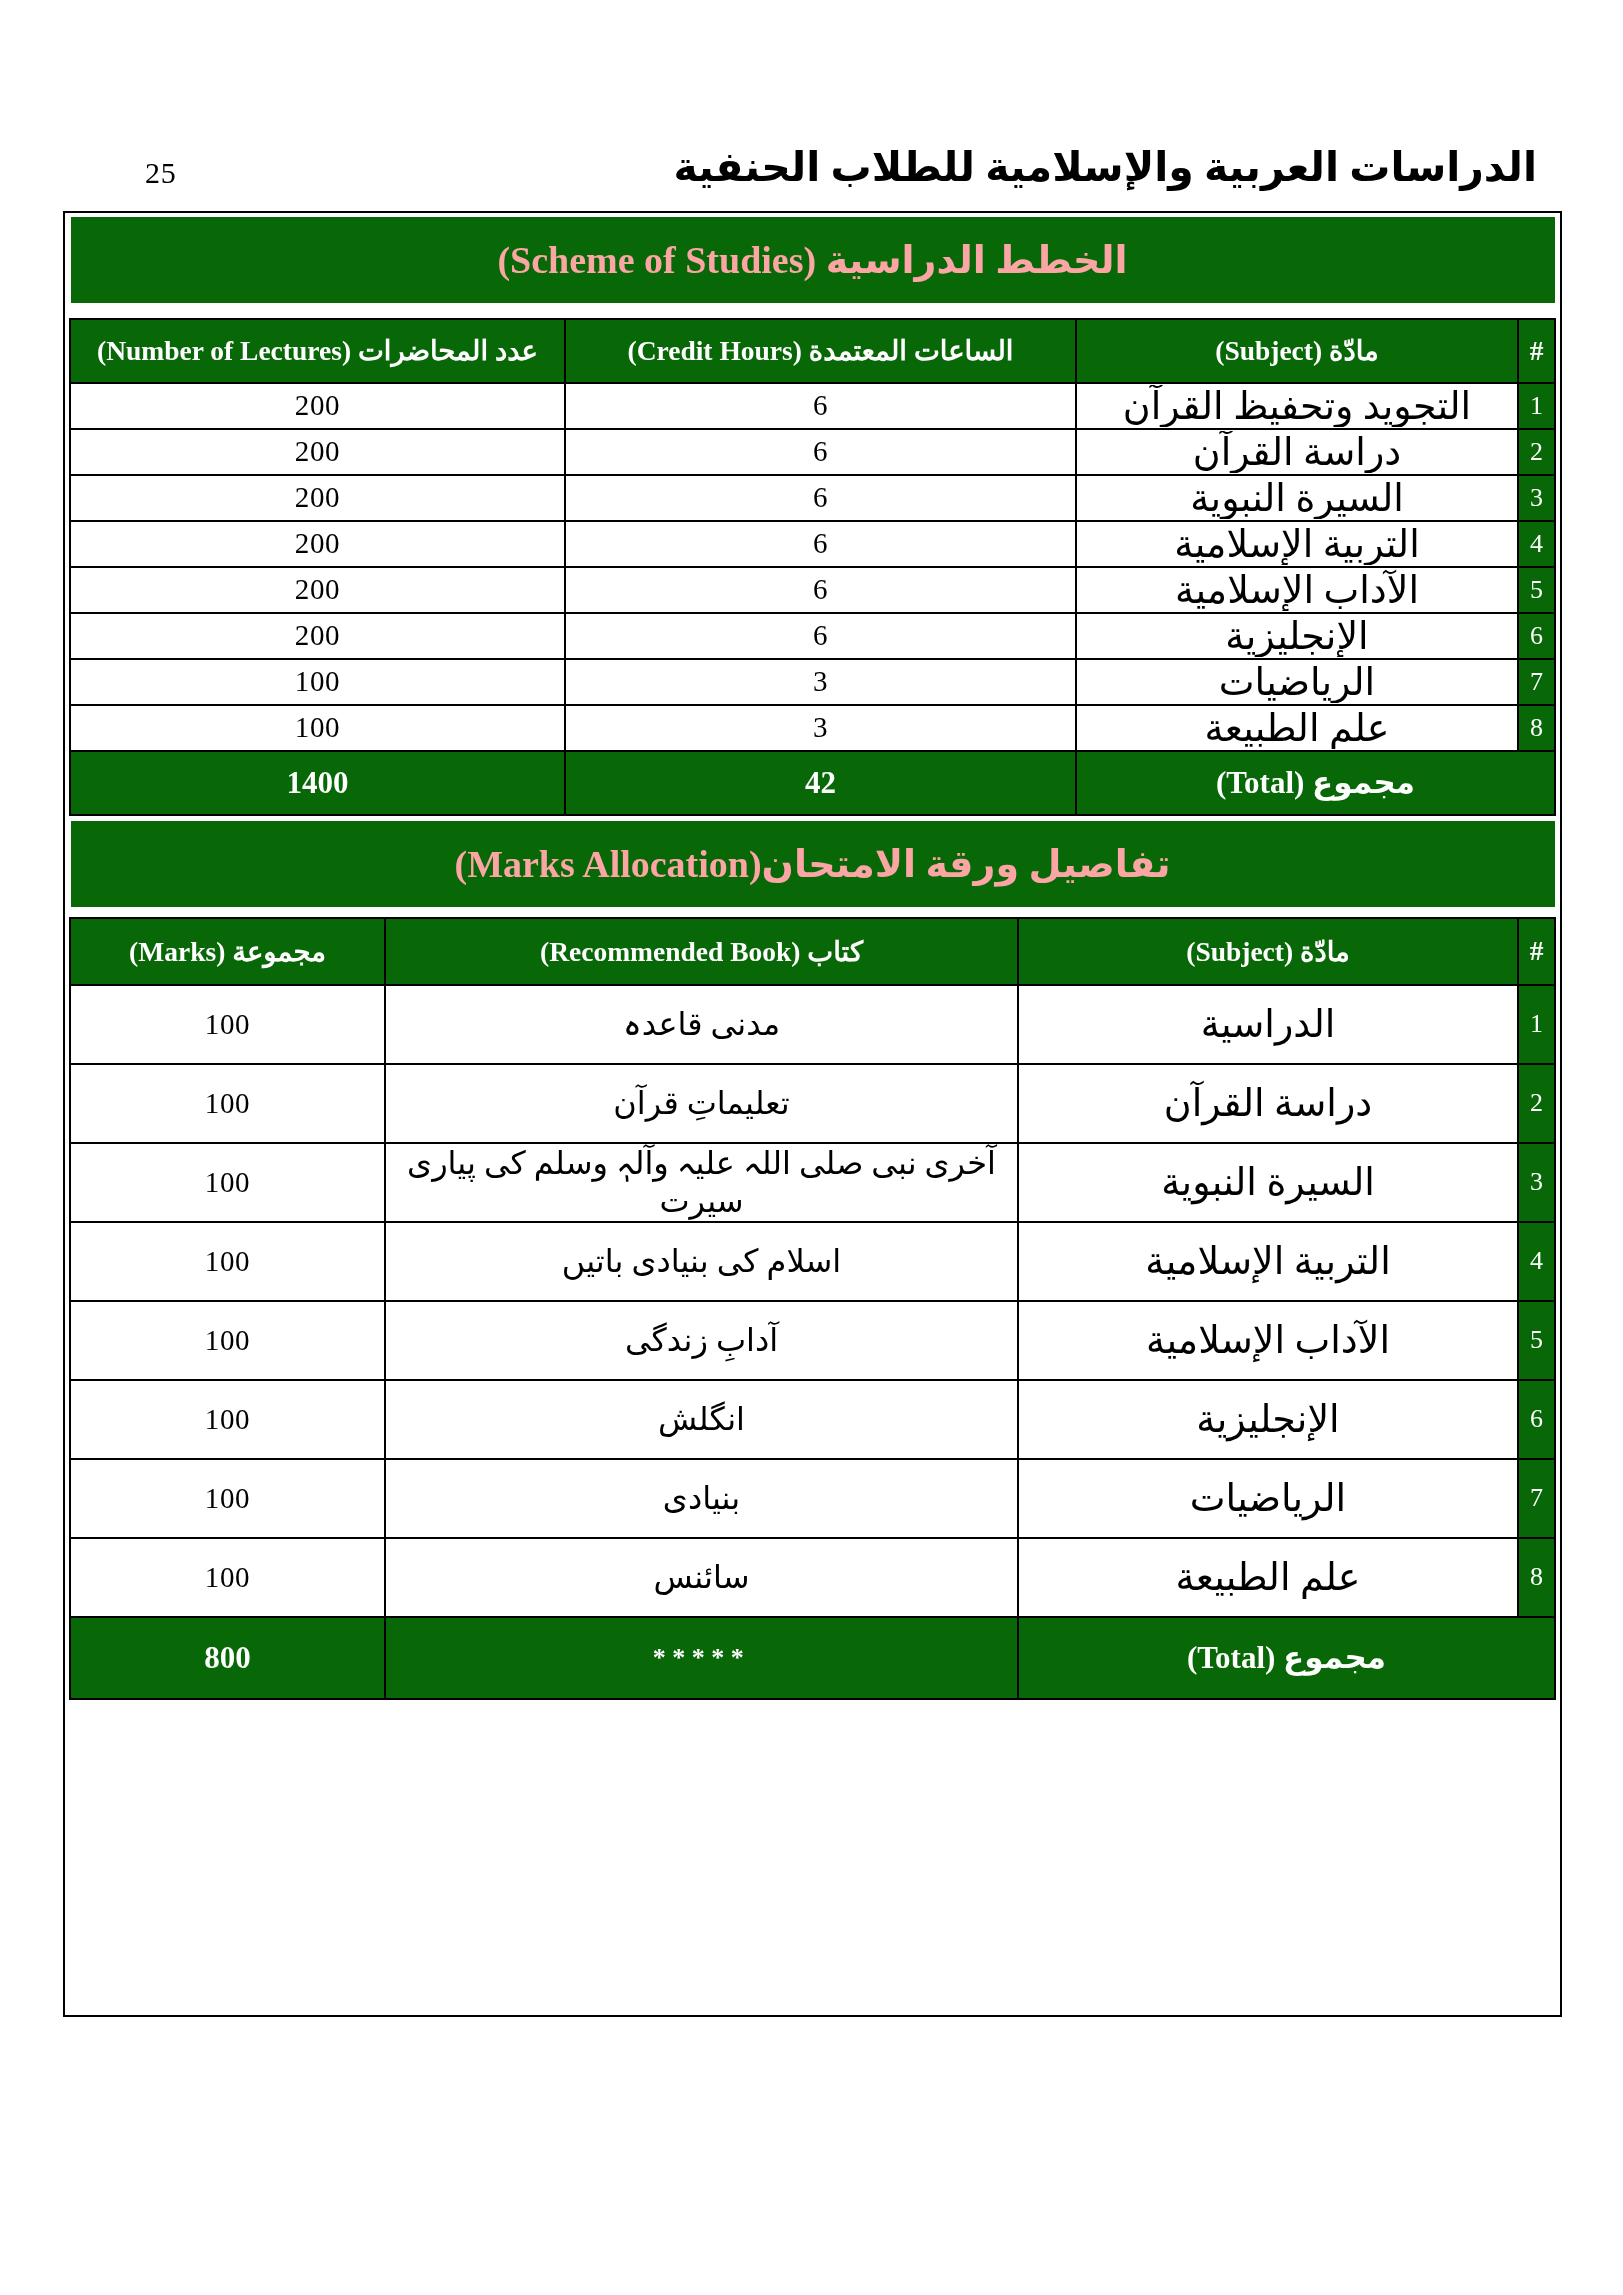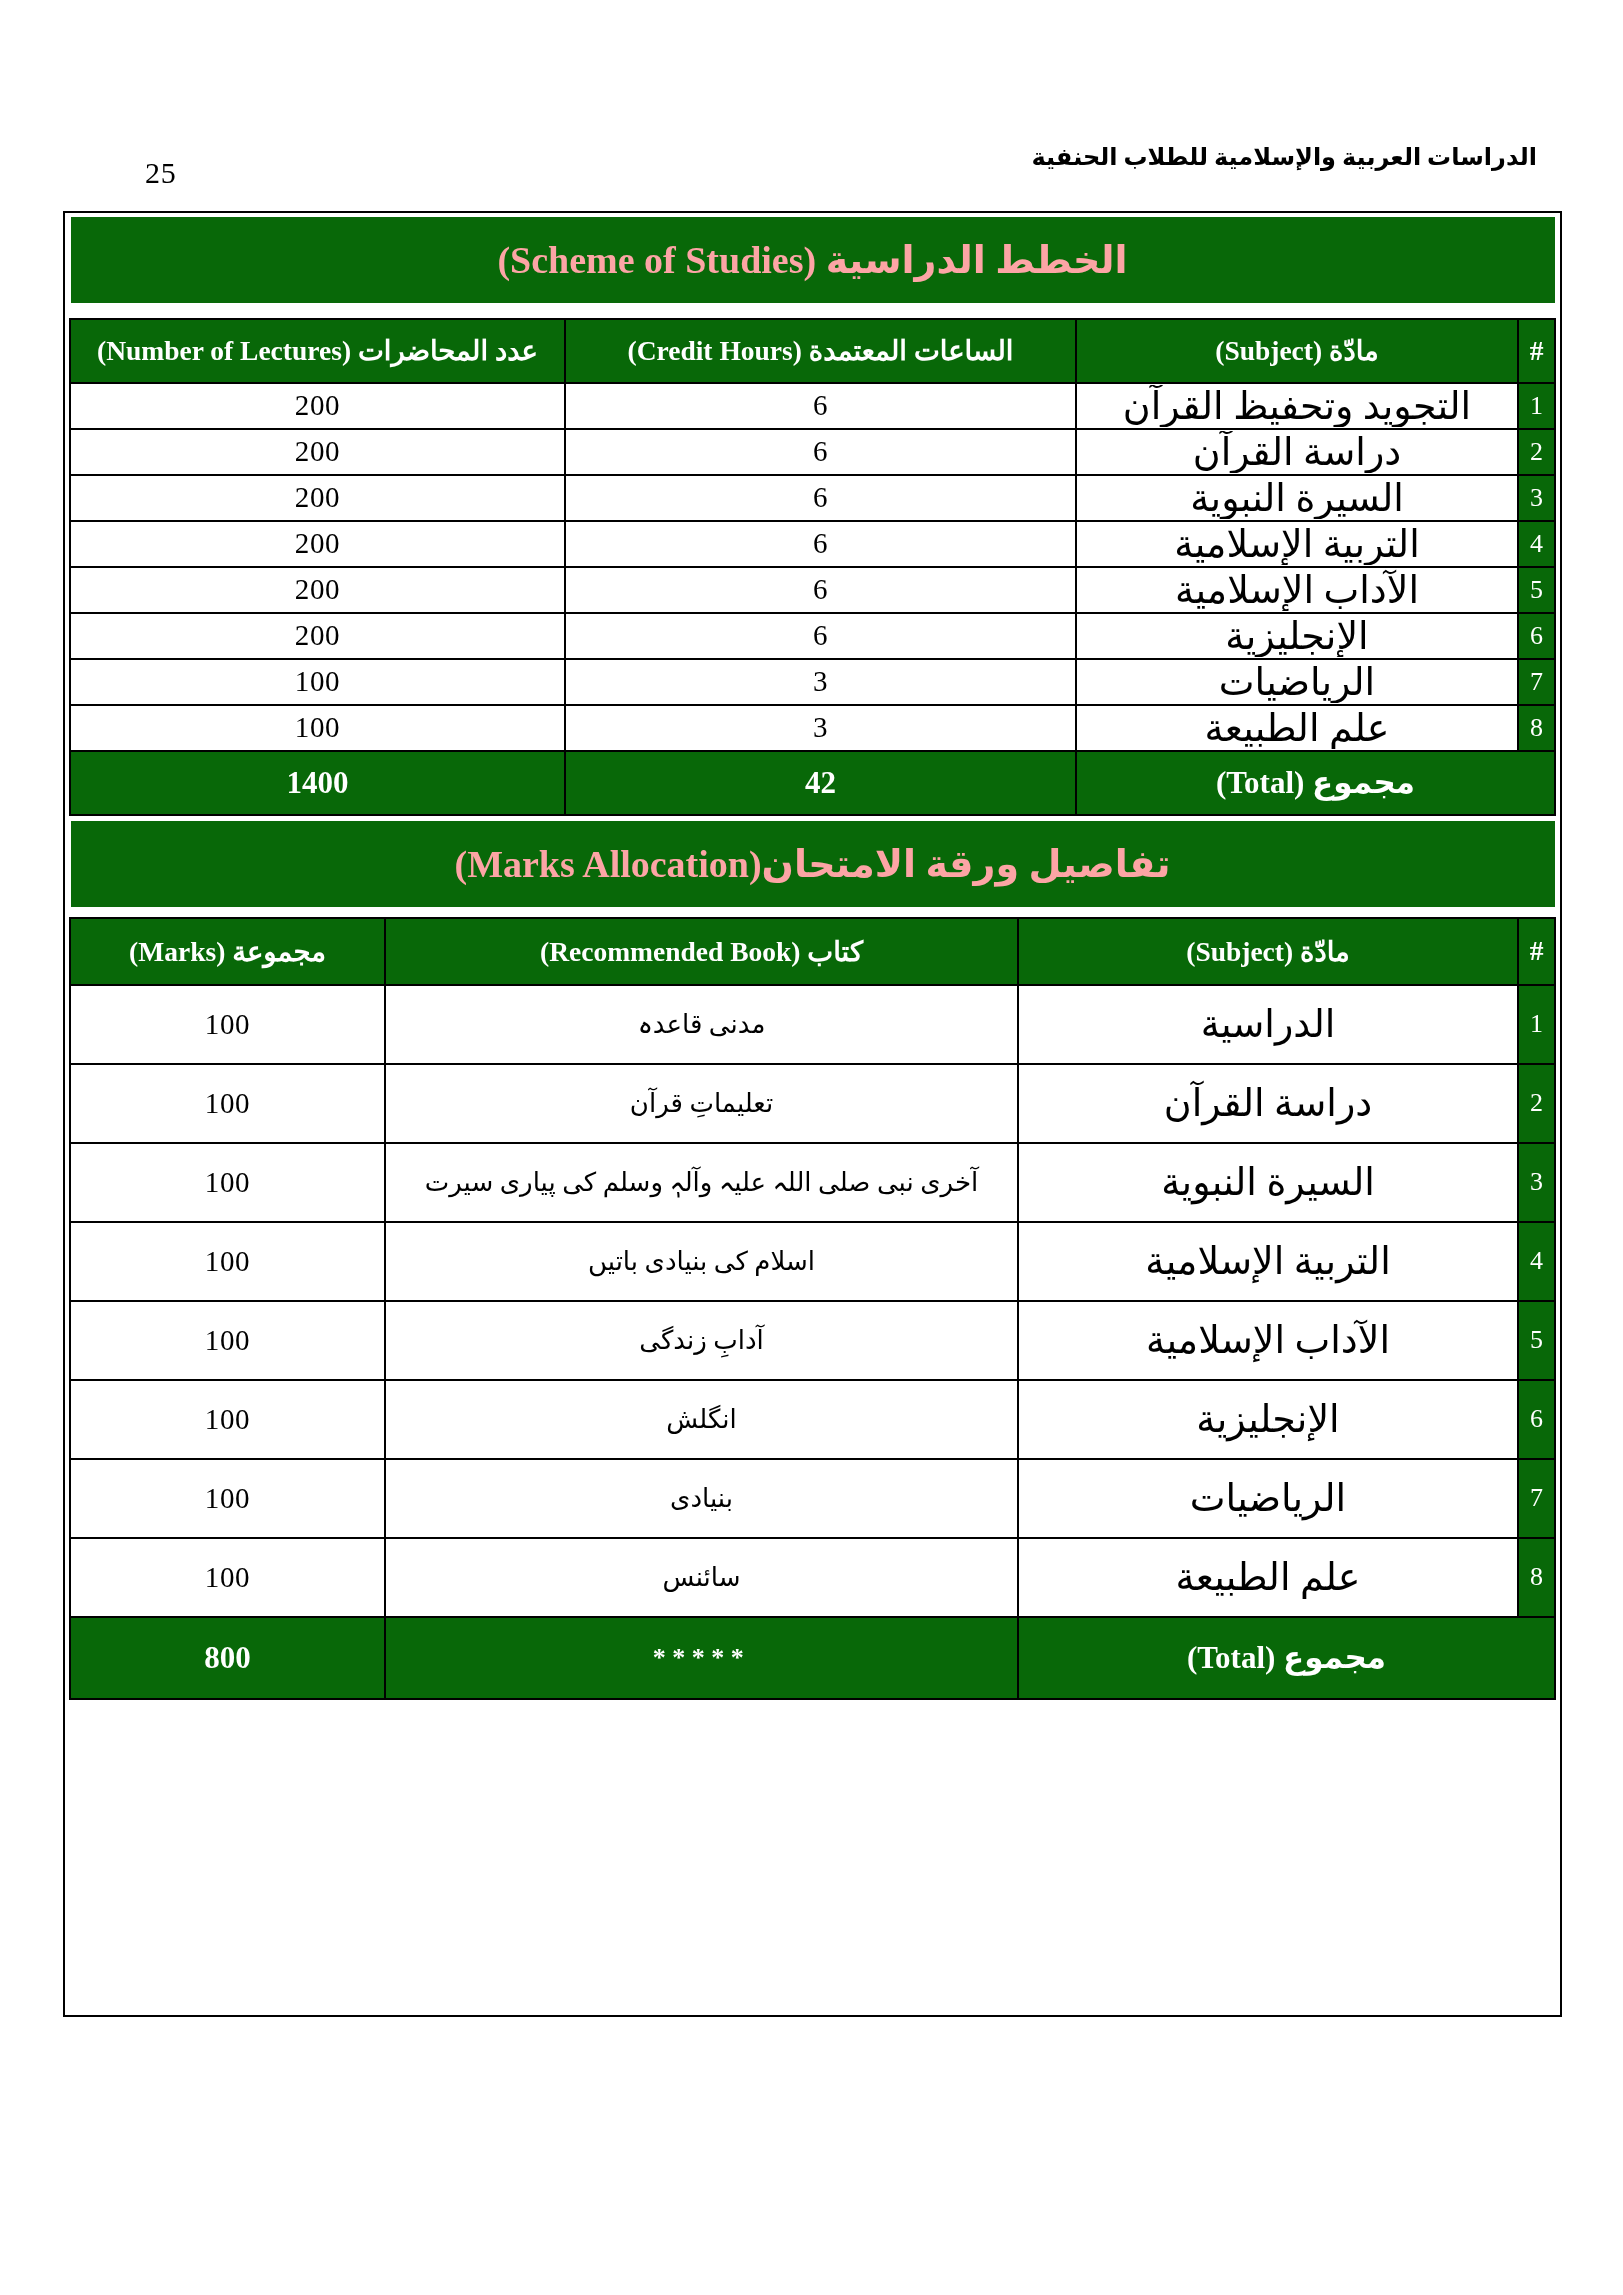--- a/index.html
+++ b/index.html
@@ -11,21 +11,21 @@
     width:1623px;height:2295px;position:relative;
     font-family:"Liberation Serif","DejaVu Sans",serif;
     color:#000;
   }
   .page-number{
     position:absolute;left:145px;top:156px;
     font-size:30px;letter-spacing:0.7px;
   }
   .doc-title{
     position:absolute;right:86px;top:143px;
-    font-size:24px;font-weight:bold;direction:rtl;margin-left:47px;
+    font-size:41px;font-weight:bold;direction:rtl;margin-left:47px;
   }
   .content-box{
     position:absolute;left:63px;top:211px;
     width:1499px;height:1806px;
     border:2.6px solid var(--line);
     box-sizing:border-box;
   }
   .band{
     margin:3.9px auto 0 auto;width:1484px;height:86px;
     background:var(--green);
@@ -55,21 +55,21 @@
   th{
     background:var(--green);color:#fff;
     font-size:27.5px;font-weight:bold;font-family:Liberation Serif, serif;
   }
   td{font-size:29px;}
   .no-cell{
     background:var(--green);color:#fff;
     font-size:26px;padding:0;
   }
   .subject-cell{font-size:38px;border-radius:16px;}
-  .book-cell{font-size:26px;}
+  .book-cell{font-size:32px;}
   .num-cell{font-size:29px;letter-spacing:0.7px;}
   tr.total td{
     background:var(--green);color:#fff;
     font-size:31px;font-weight:bold;
   }
   tr.total td.stars{font-size:26px;letter-spacing:6.5px;}
 </style>
 </head>
 <body>
 

